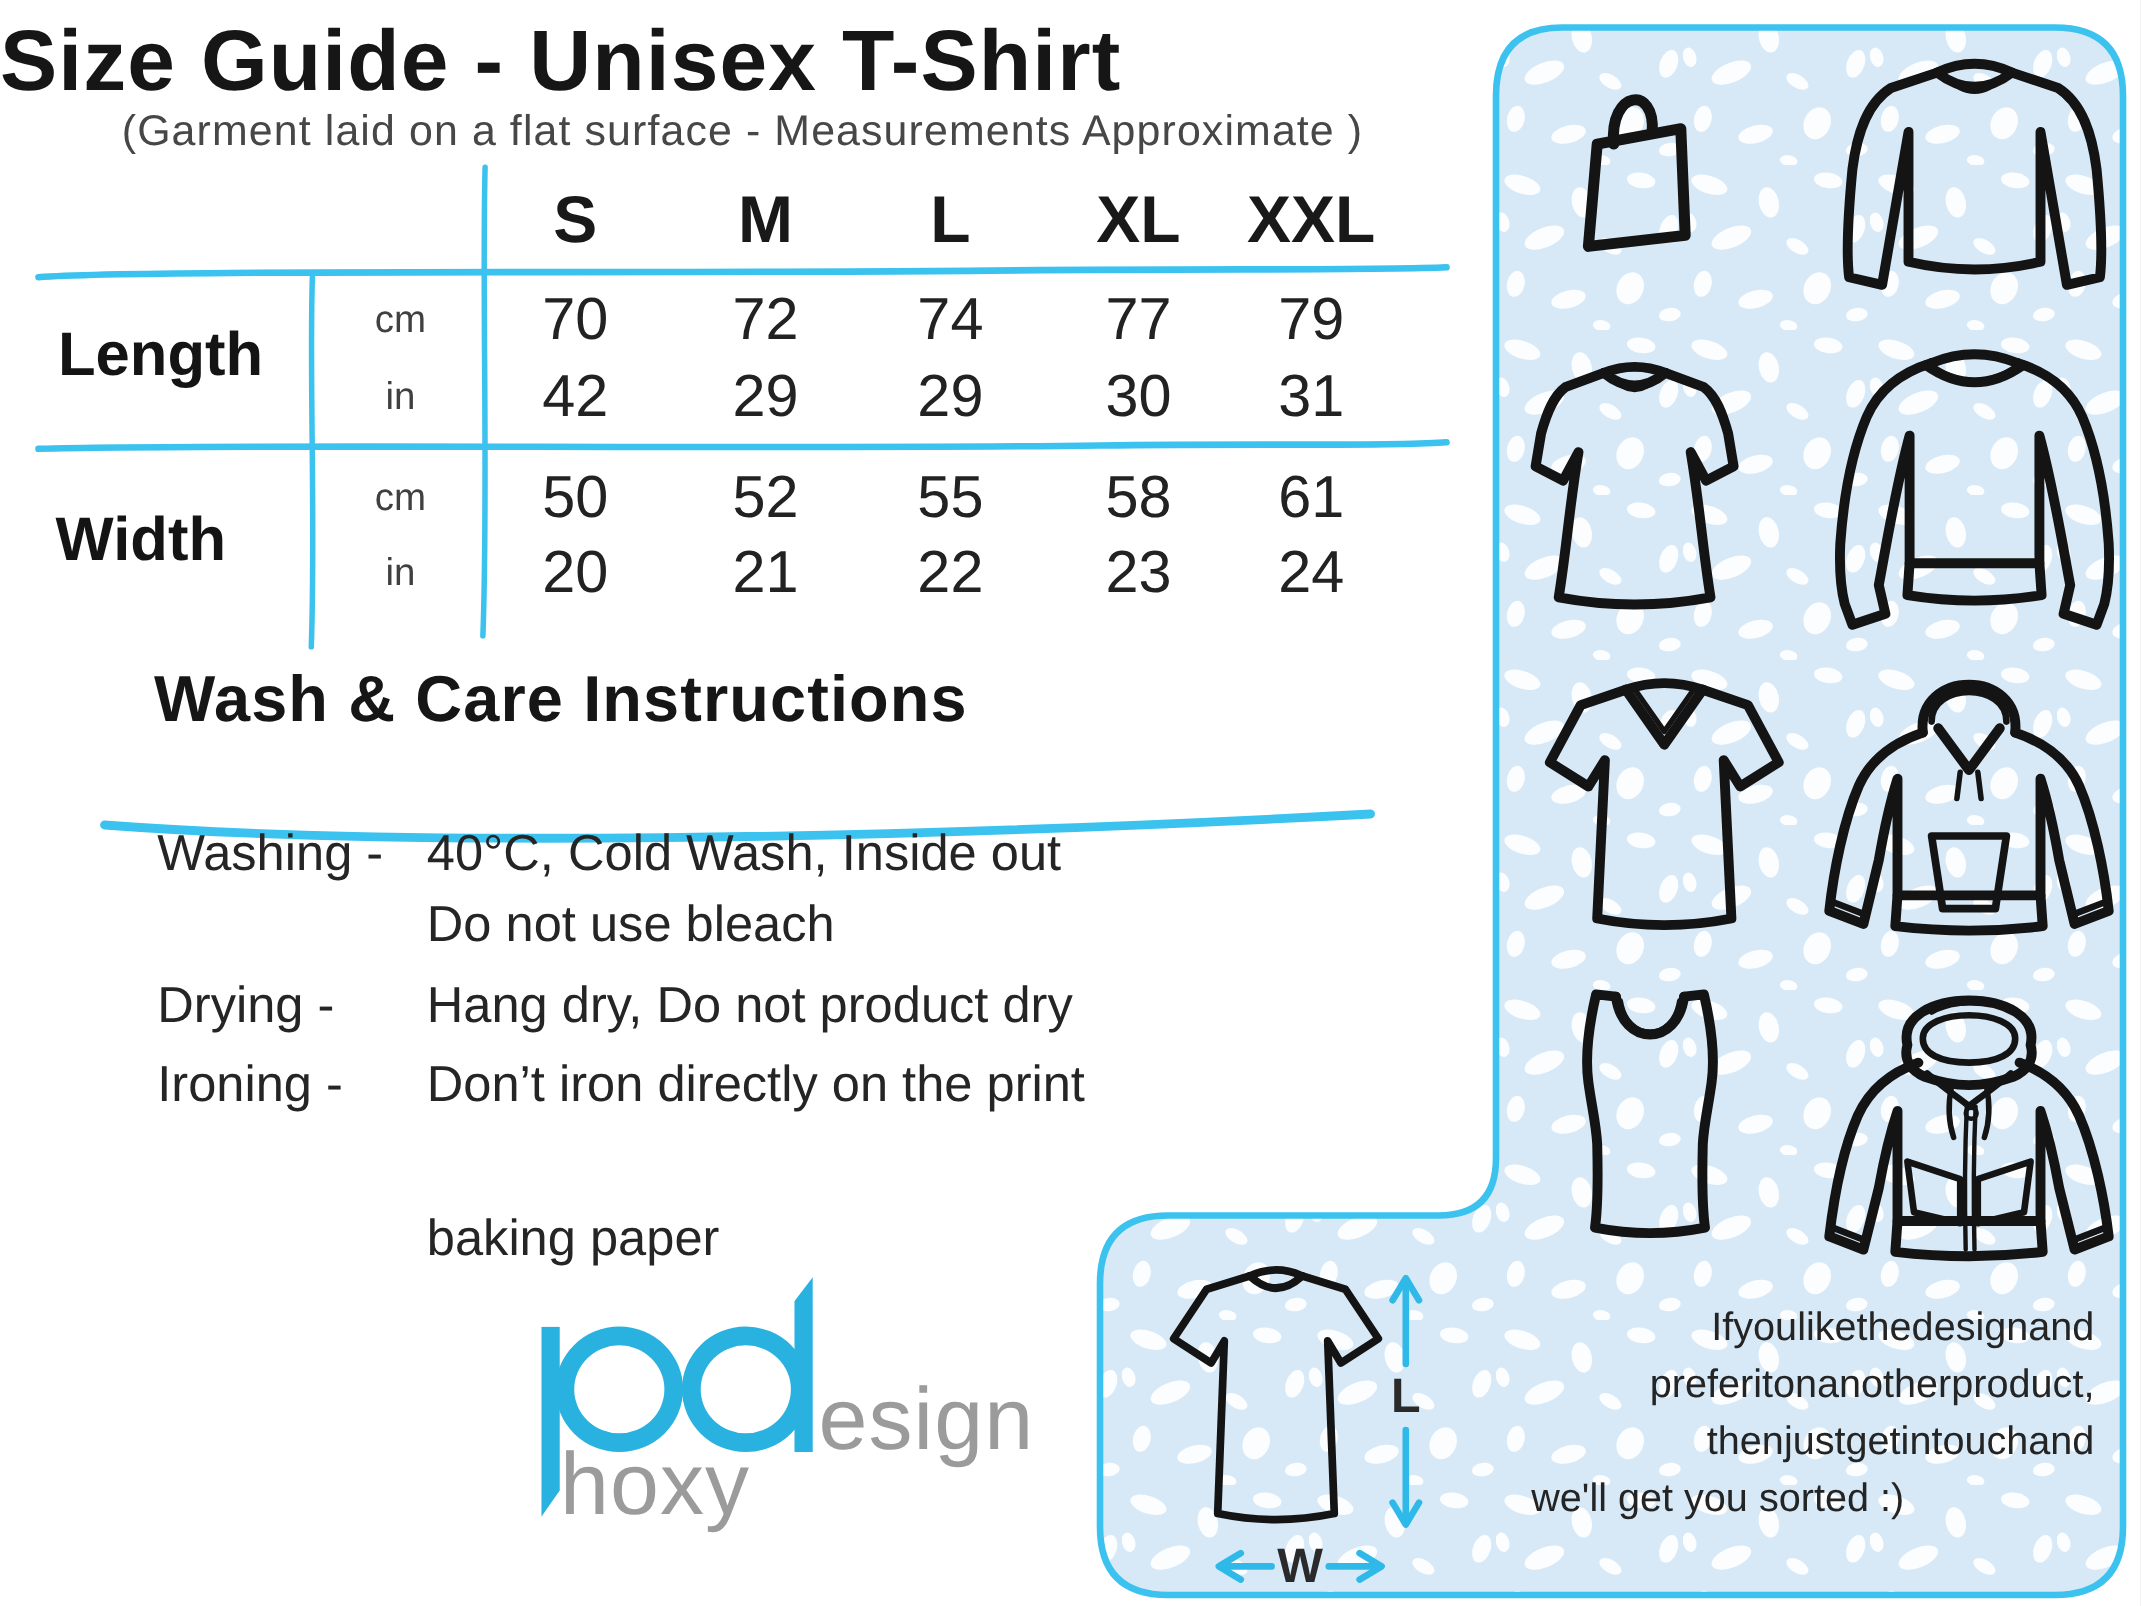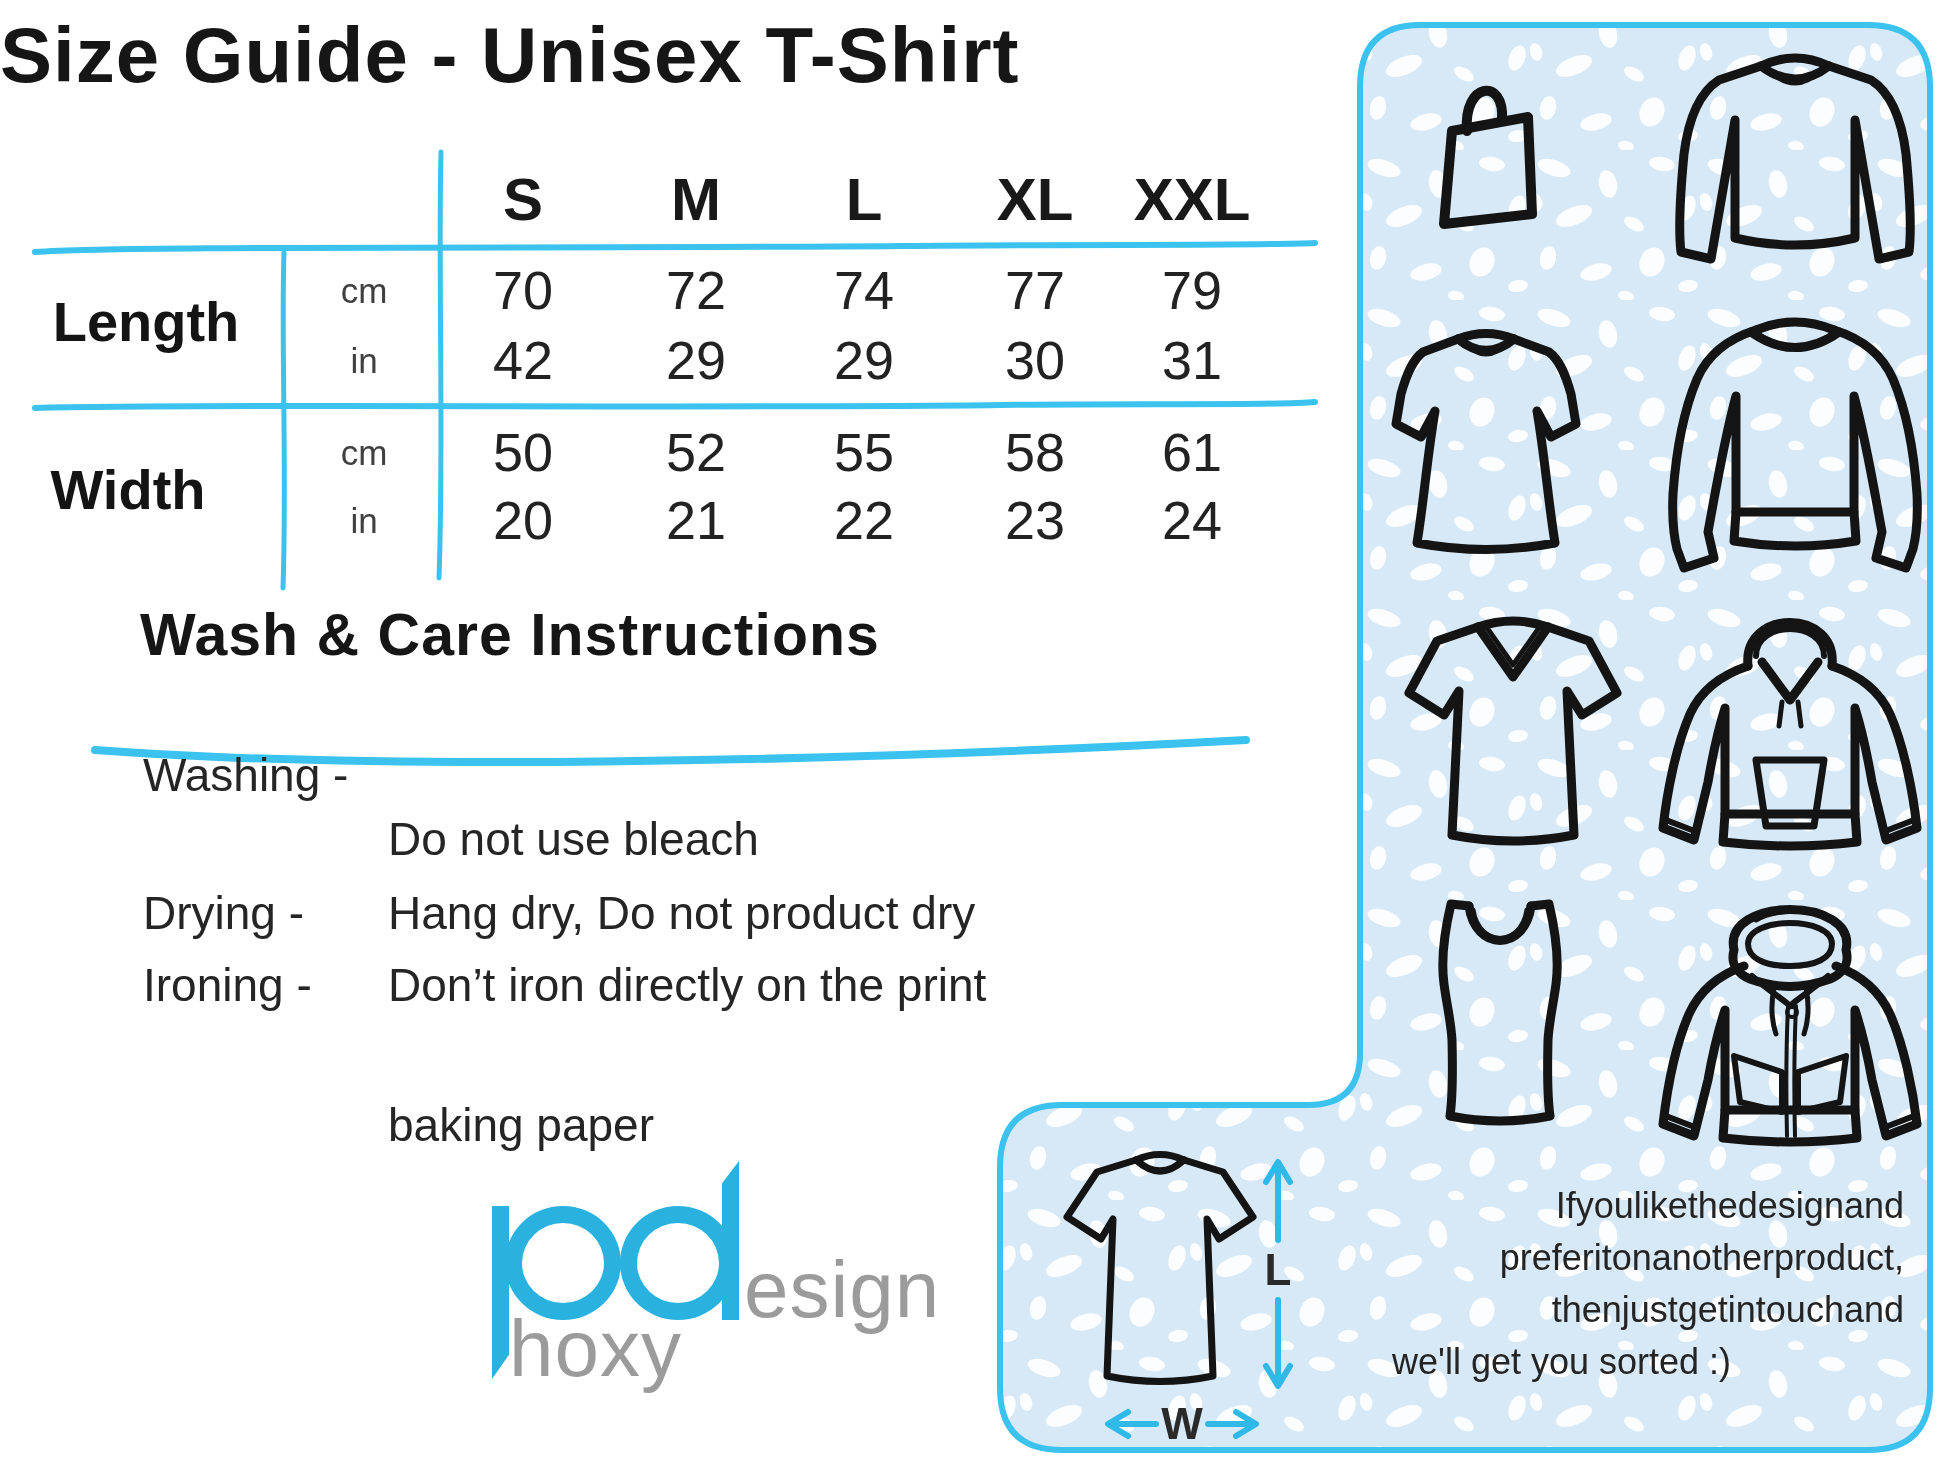--- a/index.html
+++ b/index.html
@@ -175,20 +175,21 @@
     </g>
     <g stroke="#2fb9e8" stroke-width="6" fill="none" stroke-linecap="round" stroke-linejoin="round">
       <path d="M1110,1424 L1156,1424"></path>
       <path d="M1128,1412 L1108,1424 L1128,1436"></path>
       <path d="M1208,1424 L1254,1424"></path>
       <path d="M1236,1412 L1256,1424 L1236,1436"></path>
     </g>
   </svg>
 
   <div class="txt page-title">Size Guide - Unisex T-Shirt</div>
+  <div class="txt page-sub">(Garment laid on a flat surface - Measurements Approximate )</div>
 
   <span class="txt th ctr" style="left:523px;top:200px">S</span>
   <span class="txt th ctr" style="left:696px;top:200px">M</span>
   <span class="txt th ctr" style="left:864px;top:200px">L</span>
   <span class="txt th ctr" style="left:1035px;top:200px">XL</span>
   <span class="txt th ctr" style="left:1192px;top:200px">XXL</span>
 
   <span class="txt tg ctr" style="left:146px;top:322px">Length</span>
   <span class="txt tg ctr" style="left:128px;top:490px">Width</span>
 
@@ -216,20 +217,21 @@
   <span class="txt tv ctr" style="left:1192px;top:452px">61</span>
 
   <span class="txt tv ctr" style="left:523px;top:520px">20</span>
   <span class="txt tv ctr" style="left:696px;top:520px">21</span>
   <span class="txt tv ctr" style="left:864px;top:520px">22</span>
   <span class="txt tv ctr" style="left:1035px;top:520px">23</span>
   <span class="txt tv ctr" style="left:1192px;top:520px">24</span>
 
   <div class="txt care-h">Wash &amp; Care Instructions</div>
   <span class="txt care-l" style="top:752px">Washing -</span>
+  <span class="txt care-t" style="top:752px">40°C, Cold Wash, Inside out</span>
   <span class="txt care-t" style="top:816px">Do not use bleach</span>
   <span class="txt care-l" style="top:890px">Drying -</span>
   <span class="txt care-t" style="top:890px">Hang dry, Do not product dry</span>
   <span class="txt care-l" style="top:962px">Ironing -</span>
   <span class="txt care-t" style="top:962px">Don’t iron directly on the print</span>
   <span class="txt care-t" style="top:1102px">baking paper</span>
 
   <div>
     <div class="logo-stem" style="left:492px;top:1206px;height:173px;clip-path:polygon(0 0,100% 0,100% 86%,0 100%);"></div>
     <div class="logo-ring" style="left:505px;top:1206px;"></div>

